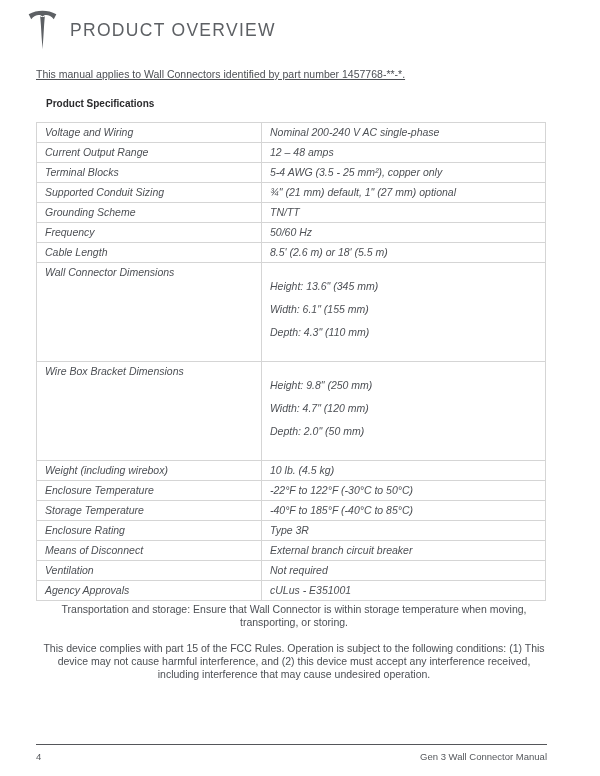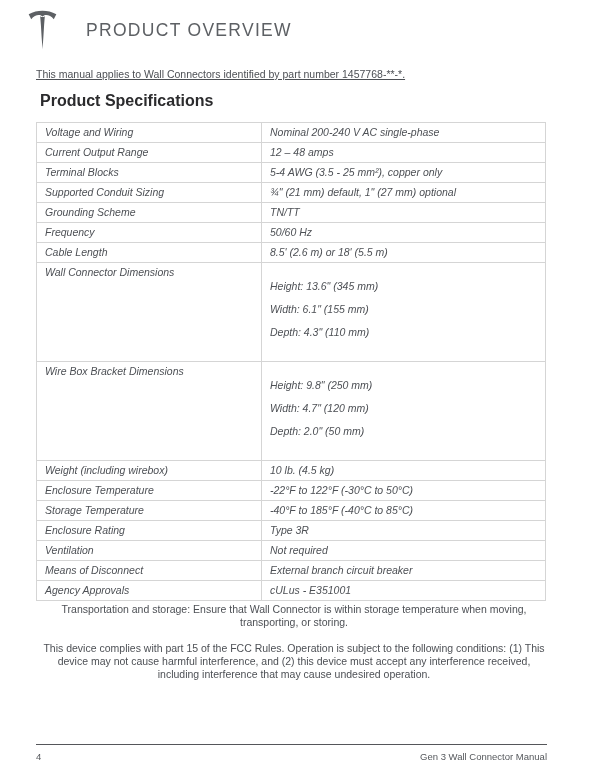--- a/index.html
+++ b/index.html
@@ -6,38 +6,38 @@
   .page {
     position:relative;
     width:600px; height:776px;
     background:#ffffff;
     font-family:"Liberation Sans", sans-serif;
     color:#4d5055;
     overflow:hidden;
   }
   .header {
     position:absolute; top:9px; left:28px;
-    display:flex; align-items:center; gap:29px;
+    display:flex; align-items:center; gap:13px;
   }
   .logo-svg { width:29px; height:41px; display:block; }
   .header-title {
     font-size:17.5px; letter-spacing:1.3px;
     color:#5d6064; font-weight:normal;
     padding-top:2px;
   }
   .intro {
     position:absolute; top:68px; left:36px; width:520px;
     font-size:10.5px; line-height:13px; color:#4d5055;
     margin:0;
     text-decoration:underline;
   }
   .section-title {
     position:absolute; top:88px; left:36px;
-    font-size:16px; font-weight:bold; color:#2b2b2d;
-    margin:4px;
+    font-size:10px; font-weight:bold; color:#2b2b2d;
+    margin:10px;
   }
   .spec-table {
     position:absolute; top:122px; left:36px;
     width:510px; border-collapse:collapse;
     table-layout:fixed;
   }
   .spec-table td {
     border:1px solid #d5d5d5;
     font-size:10.5px; line-height:12px;
     padding:3px 8px 4px 8px;
@@ -139,26 +139,26 @@
         </tr>
         <tr>
           <td class="label-cell">Storage Temperature</td>
           <td class="value-cell">-40°F to 185°F (-40°C to 85°C)</td>
         </tr>
         <tr>
           <td class="label-cell">Enclosure Rating</td>
           <td class="value-cell">Type 3R</td>
         </tr>
         <tr>
+          <td class="label-cell">Means of Disconnect</td>
+          <td class="value-cell">External branch circuit breaker</td>
+        </tr>
+        <tr>
           <td class="label-cell">Ventilation</td>
           <td class="value-cell">Not required</td>
-        </tr>
-        <tr>
-          <td class="label-cell">Means of Disconnect</td>
-          <td class="value-cell">External branch circuit breaker</td>
         </tr>
         <tr>
           <td class="label-cell">Agency Approvals</td>
           <td class="value-cell">cULus - E351001</td>
         </tr>
       </tbody>
   </table>
 
   <div class="notes">
     <p>Transportation and storage: Ensure that Wall Connector is within storage temperature when moving, transporting, or storing.</p>

